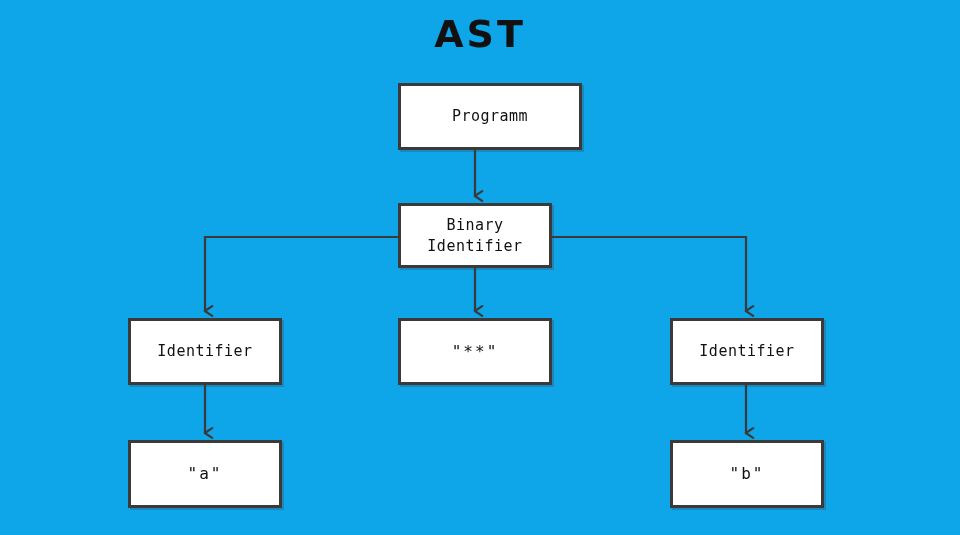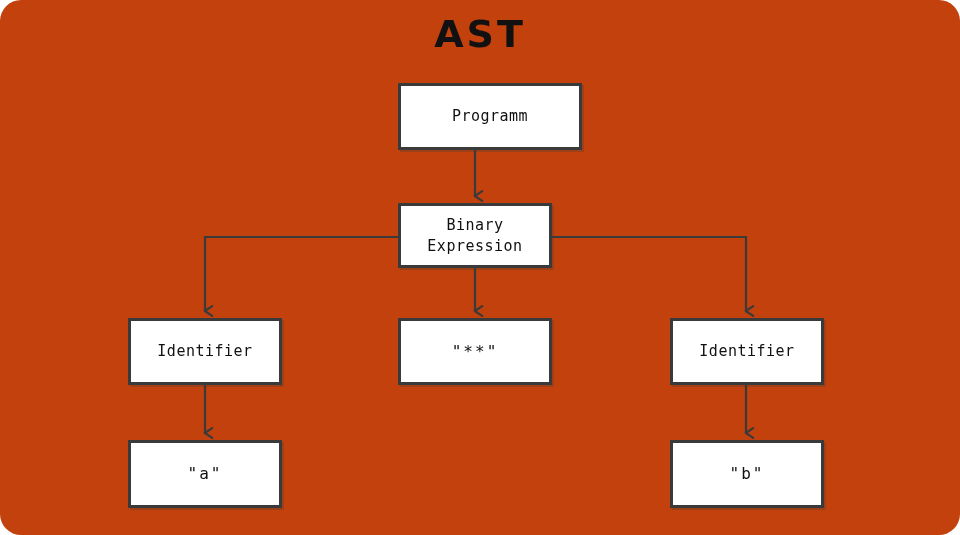--- a/index.html
+++ b/index.html
@@ -62,21 +62,21 @@
     white-space: pre-line;
   }
   .node-literal .node-label {
     letter-spacing: 2px;
     font-size: 16px;
   }
 </style>
 </head>
 <body>
 
-<div id="canvas" style="background: #c2410c; border-radius: 21px;">
+<div id="canvas" style="background: #0ea5e9;">
 
   <div class="diagram-title">AST</div>
 
   <svg id="edges" viewBox="0 0 960 535" width="960" height="535" xmlns="http://www.w3.org/2000/svg">
     <defs>
       <marker id="vtip" markerWidth="14" markerHeight="14" refX="6.2" refY="10.4" orient="auto" markerUnits="userSpaceOnUse">
         <path d="M1.4,3.2 L6.2,10.6 L11.0,3.2" fill="none" stroke="#3a3a3a" stroke-width="2.2" stroke-linecap="round" stroke-linejoin="round"></path>
       </marker>
     </defs>
 
@@ -92,21 +92,21 @@
 
     <path d="M746,385 L746,433" fill="none" stroke="#3a3a3a" stroke-width="2.2" marker-end="url(#vtip)"></path>
   </svg>
 
   <div class="node" id="node-program" style="left: 398px; top: 83px; width: 184px; height: 67px; border-color: rgb(58, 58, 58); color: rgb(17, 17, 17);">
     <span class="node-label">Programm</span>
   </div>
 
   <div class="node" id="node-binary-expression" style="left: 398px; top: 203px; width: 154px; height: 65px; border-color: rgb(58, 58, 58); color: rgb(17, 17, 17);">
     <span class="node-label">Binary
-Expression</span>
+Identifier</span>
   </div>
 
   <div class="node" id="node-identifier-left" style="left: 128px; top: 318px; width: 154px; height: 67px; border-color: rgb(58, 58, 58); color: rgb(17, 17, 17);">
     <span class="node-label">Identifier</span>
   </div>
 
   <div class="node node-literal" id="node-operator" style="left: 398px; top: 318px; width: 154px; height: 67px; border-color: rgb(58, 58, 58); color: rgb(17, 17, 17);">
     <span class="node-label">"**"</span>
   </div>
 

